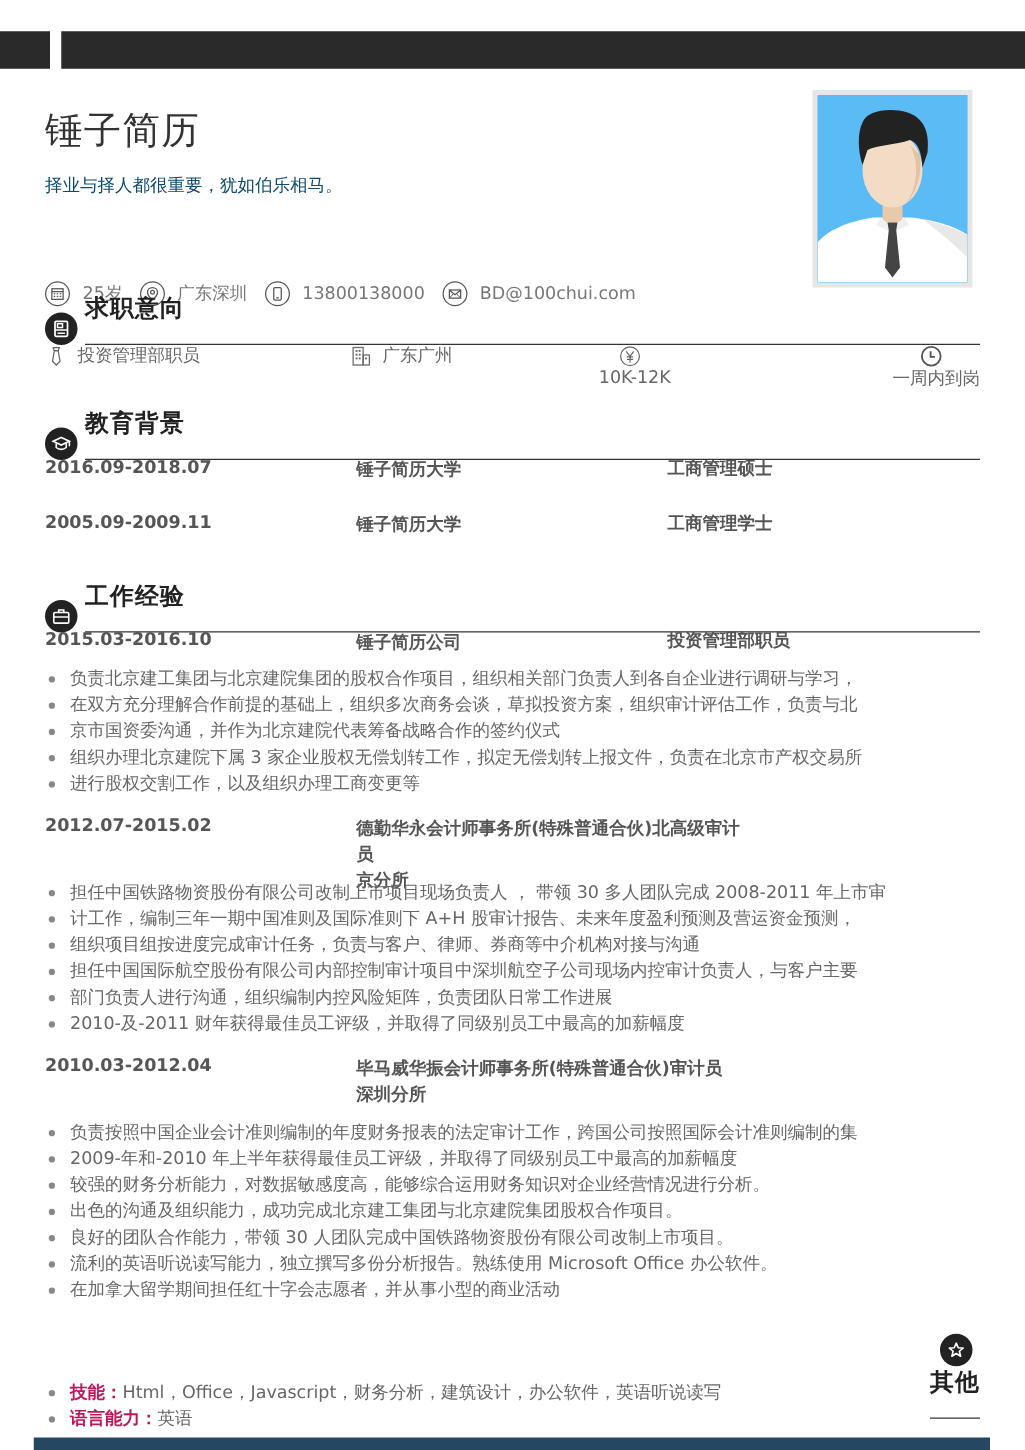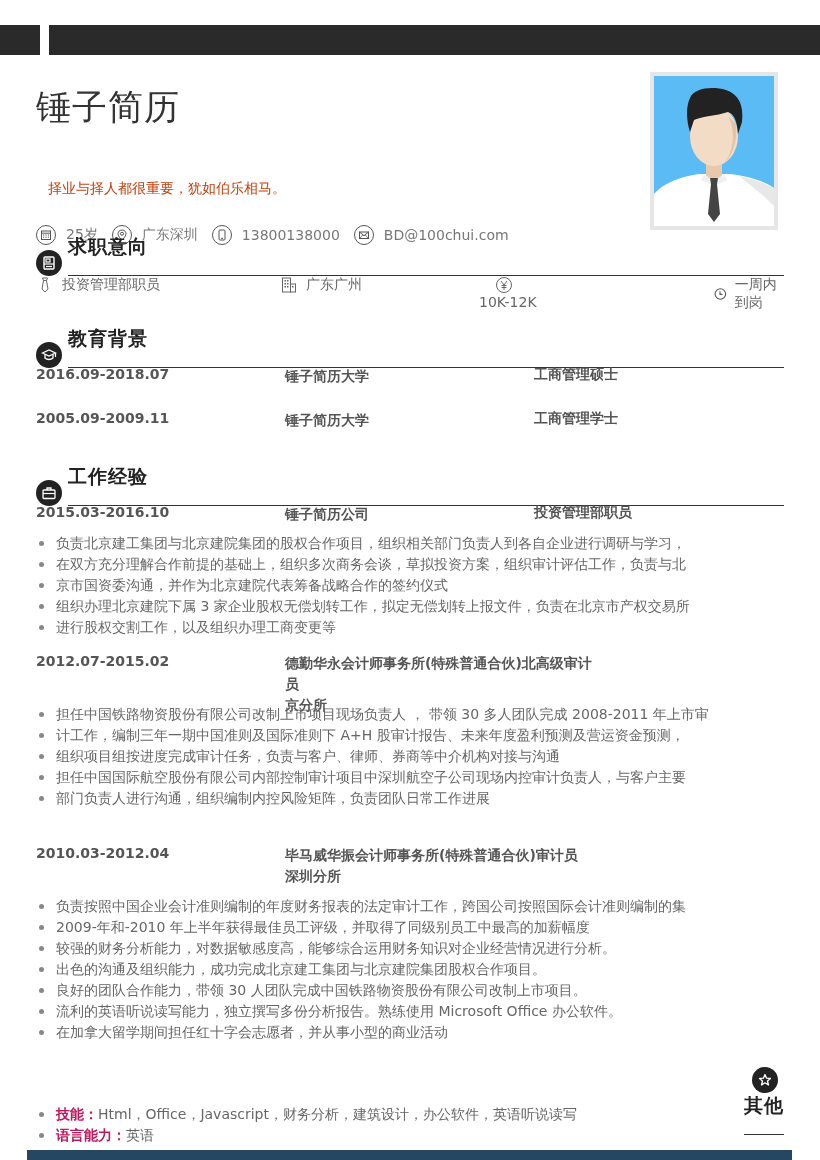--- a/index.html
+++ b/index.html
@@ -2,22 +2,22 @@
 <html><head>
   <meta charset="utf-8">
   <style>
     * { margin: 0; padding: 0; box-sizing: border-box; }
     html, body { width: 820px; height: 1160px; background: #ffffff; overflow: hidden; }
     body { position: relative; font-family: "DejaVu Sans", "Liberation Sans", sans-serif; color: #555; }
 
     .topbar-a { position: absolute; left: 0; top: 25px; width: 40px; height: 30px; background: #2a2a2a; }
     .topbar-b { position: absolute; left: 49px; top: 25px; width: 771px; height: 30px; background: #2a2a2a; }
 
-    .name { position: absolute; left: 36px; top: 84px; font-size: 35px; color: #333; letter-spacing: 1px; font-weight: normal; }
-    .motto { position: absolute; left: 48px; top: 140px; font-size: 14px; color: #c2410c; margin-top: 40px; }
+    .name { position: absolute; left: 36px; top: 84px; font-size: 30px; color: #333; letter-spacing: 1px; font-weight: normal; }
+    .motto { position: absolute; left: 36px; top: 140px; font-size: 14px; color: #0c4a6e; }
 
     .contacts { position: absolute; left: 36px; top: 181px; display: flex; align-items: center; font-size: 14px; color: #777; }
     .contact { display: flex; align-items: center; margin-right: 14px; margin-top: 44px; }
     .cicon { width: 20px; height: 20px; border: 1.4px solid #555; border-radius: 50%; display: inline-flex; align-items: center; justify-content: center; margin-right: 10px; }
     .cicon svg { width: 12px; height: 12px; }
 
     .photo { position: absolute; left: 650px; top: 72px; width: 128px; height: 158px; background: #e6e6e6; padding: 4px; }
     .photo-inner { width: 120px; height: 150px; background: #5bbcf5; overflow: hidden; position: relative; }
 
     .section-head { position: absolute; left: 36px; display: flex; align-items: flex-end; width: 748px; }
@@ -153,21 +153,21 @@
       </svg>
     <span>广东广州</span>
   </div>
   <div class="intent" style="left:443px;flex-direction:column;">
     <svg viewBox="0 0 18 18">
         <circle cx="9" cy="9" r="7.5" fill="none" stroke="#666" stroke-width="1"></circle>
         <path d="M6 5 L9 9 L12 5 M9 9 L9 14 M6.5 9.5 L11.5 9.5 M6.5 11.5 L11.5 11.5" fill="none" stroke="#666" stroke-width="1"></path>
       </svg>
     <span>10K-12K</span>
   </div>
-  <div class="intent" style="left:678px;">
+  <div class="intent" style="left:678px;flex-direction:column;">
     <svg viewBox="0 0 18 18">
         <circle cx="9" cy="9" r="7.5" fill="none" stroke="#555" stroke-width="1.5"></circle>
         <path d="M8.5 5 L8.5 9.5 L12 9.5" fill="none" stroke="#555" stroke-width="1.5"></path>
       </svg>
     <span>一周内到岗</span>
   </div>
 </div>
 
 <div class="section-head" style="top:326px;">
   <span class="sicon">
@@ -221,20 +221,21 @@
     <div>德勤华永会计师事务所(特殊普通合伙)北高级审计员</div>
     <div>京分所</div>
   </div>
 </div>
 <ul class="bullets" style="top:704px;">
   <li>担任中国铁路物资股份有限公司改制上市项目现场负责人 ， 带领 30 多人团队完成 2008-2011 年上市审</li>
   <li>计工作，编制三年一期中国准则及国际准则下 A+H 股审计报告、未来年度盈利预测及营运资金预测，</li>
   <li>组织项目组按进度完成审计任务，负责与客户、律师、券商等中介机构对接与沟通</li>
   <li>担任中国国际航空股份有限公司内部控制审计项目中深圳航空子公司现场内控审计负责人，与客户主要</li>
   <li>部门负责人进行沟通，组织编制内控风险矩阵，负责团队日常工作进展</li>
+  <li>2010-及-2011 财年获得最佳员工评级，并取得了同级别员工中最高的加薪幅度</li>
 </ul>
 
 <div class="row3" style="top:845px;">
   <span class="c1">2010.03-2012.04</span>
   <div class="c2">
     <div>毕马威华振会计师事务所(特殊普通合伙)审计员</div>
     <div>深圳分所</div>
   </div>
 </div>
 <ul class="bullets" style="top:896px;">

